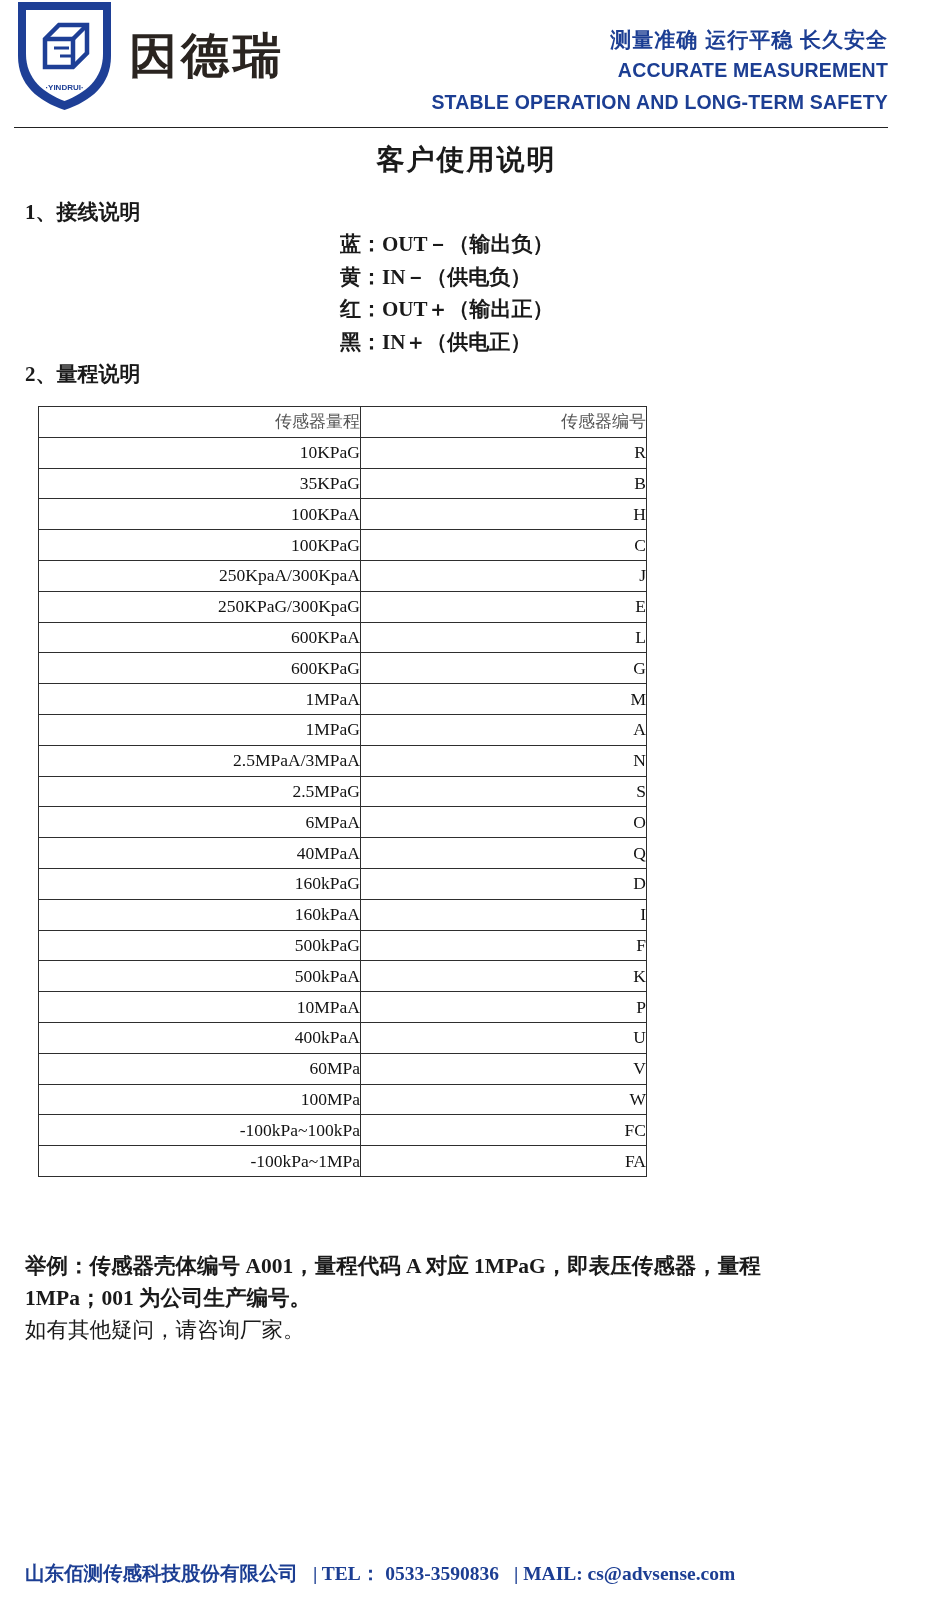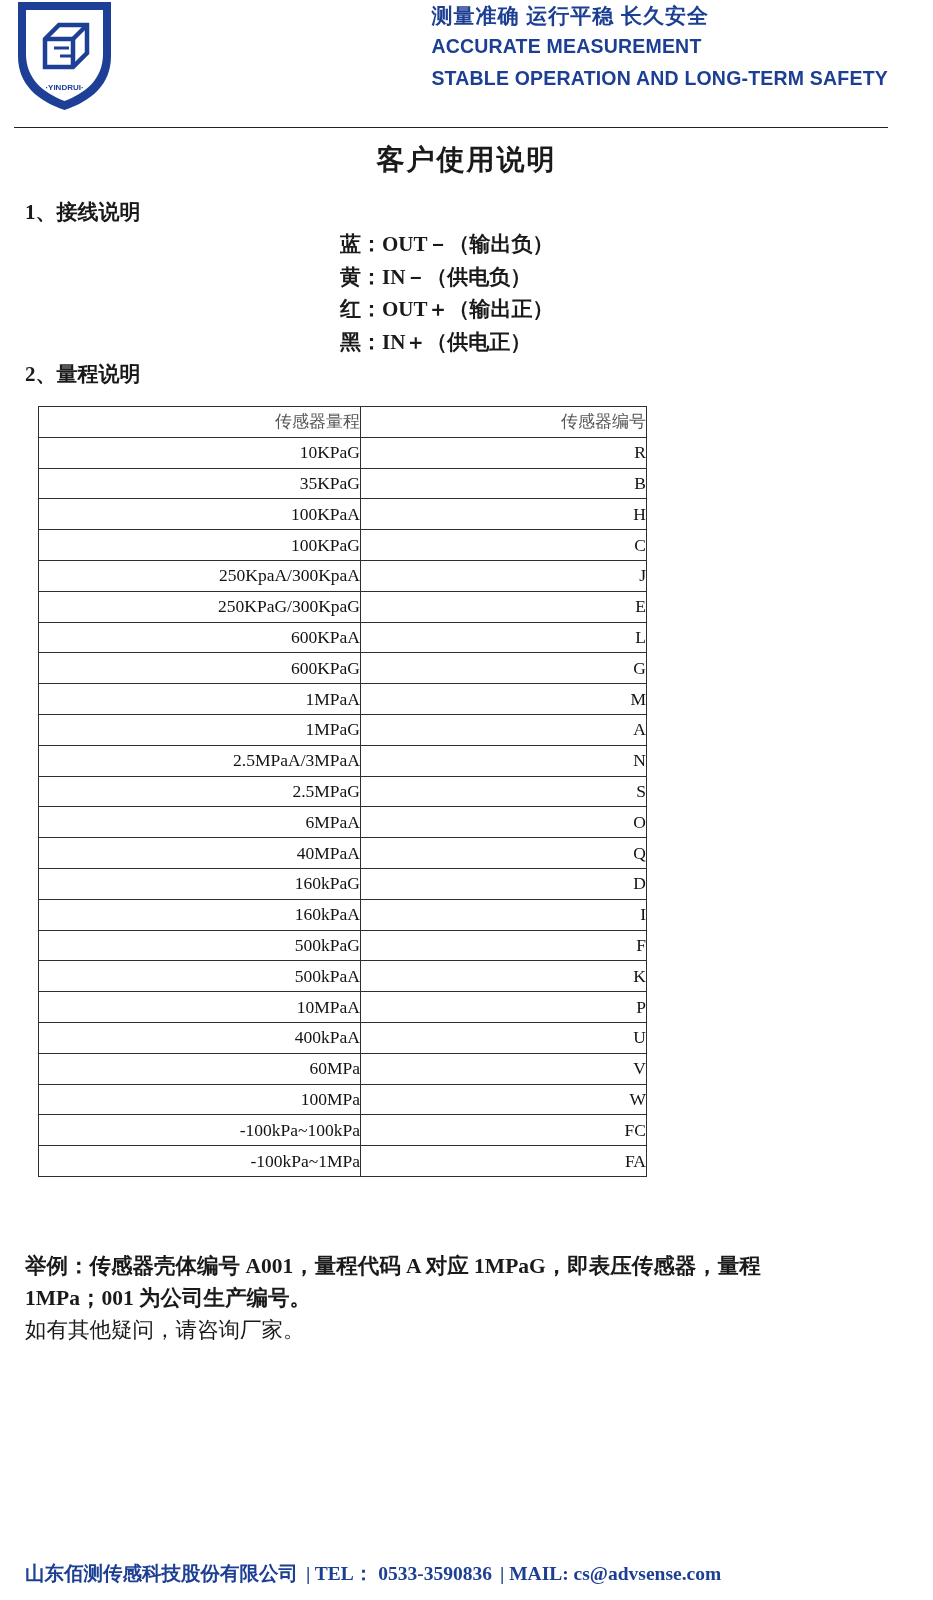--- a/index.html
+++ b/index.html
@@ -22,21 +22,21 @@
   .brand-block { display:flex; align-items:flex-start; }
   .logo-svg { display:block; }
   .brand-name {
     font-family:"Liberation Sans", sans-serif;
     font-weight:900;
     font-size:48px;
     letter-spacing:4px;
     color:#2a2420;
     margin:24px 0 0 14px;
   }
-  .taglines { text-align:left; margin-top:0; }
+  .taglines { text-align:right; margin-top:24px; }
   .tagline-cn {
     font-family:"Liberation Sans", sans-serif;
     font-weight:700; font-size:21px; line-height:31px;
     color:#1c3e93; letter-spacing:1px;
   }
   .tagline-en {
     font-family:"Liberation Sans", sans-serif;
     font-weight:700; font-size:19.5px; line-height:31.5px;
     color:#1c3e93; letter-spacing:0.2px;
   }
@@ -96,21 +96,21 @@
   .notes {
     position:absolute; top:1250px; left:25px; width:880px;
     font-size:21.5px; line-height:32px;
   }
   .notes .bold-line { font-weight:700; }
   .notes .normal-line { font-weight:400; }
 
   
   .footer {
     position:absolute; top:1560px; left:25px; right:20px;
-    display:flex; align-items:baseline; gap:8px;
+    display:flex; align-items:baseline; gap:15px;
     color:#1c3e93;
     font-weight:700; font-size:19.5px;
     white-space:nowrap;
   }
 </style>
 </head>
 <body>
 
 <div id="page">
 
@@ -120,20 +120,21 @@
         <path d="M4 2 H97 V56 C97 85 77 101 50.5 110 C24 101 4 85 4 56 Z" fill="#1e3f96"></path>
         <path d="M12 10 H89 V54 C89 79 71.5 93 50.5 101 C29.5 93 12 79 12 54 Z" fill="#ffffff"></path>
         <g stroke="#1e3f96" fill="none" stroke-width="4.5" stroke-linejoin="miter">
           <path d="M31 39 L45 25 H73 V53 L59 67 H31 Z"></path>
           <path d="M31 39 H59 V67"></path>
           <path d="M59 39 L73 25"></path>
         </g>
         <path d="M40 48 H55 M46 56 H61" stroke="#1e3f96" stroke-width="3" fill="none"></path>
         <text x="50.5" y="90" text-anchor="middle" font-size="8" font-weight="bold" fill="#1e3f96" font-family="Liberation Sans, sans-serif">·YINDRUI·</text>
       </svg>
+      <div class="brand-name">因德瑞</div>
     </div>
     <div class="taglines">
       <div class="tagline-cn">测量准确 运行平稳 长久安全</div>
       <div class="tagline-en">ACCURATE MEASUREMENT</div>
       <div class="tagline-en">STABLE OPERATION AND LONG-TERM SAFETY</div>
     </div>
   </div>
   <hr class="header-divider">
 
   <div class="page-title">客户使用说明</div>

